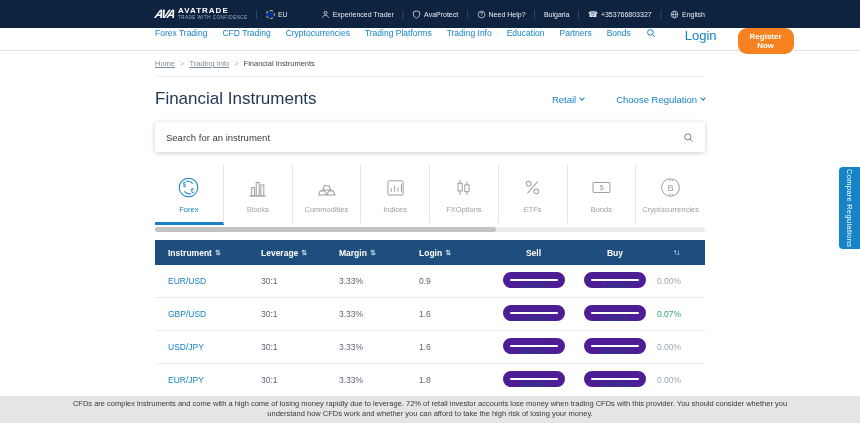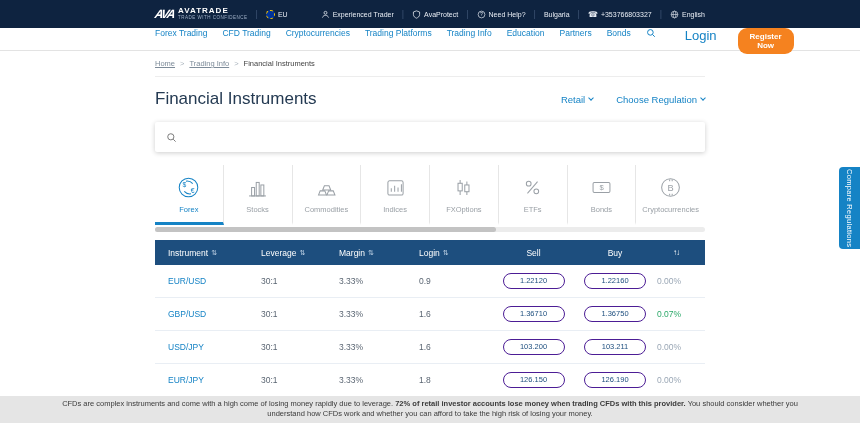--- a/index.html
+++ b/index.html
@@ -34,21 +34,21 @@
 
   
   .breadcrumb { padding-top:8px; padding-bottom:8px; border-bottom:1px solid #ededed; font-size:7.5px; color:#8a97a5; display:flex; align-items:center; gap:5px; }
   .crumb { color:#7d8b99; text-decoration:underline; cursor:pointer; }
   .crumb.current { color:#444; text-decoration:none; cursor:default; }
   .crumb-sep { color:#aab4bd; }
 
   
   .title-row { margin-top:12px; display:flex; align-items:center; }
   .page-title { font-size:17px; font-weight:400; color:#243a52; }
-  .title-actions { margin-left:auto; display:flex; align-items:center; gap:23px; }
+  .title-actions { margin-left:auto; display:flex; align-items:center; gap:32px; }
   .drop { font-size:9.5px; color:#1583c5; cursor:pointer; display:flex; align-items:center; }
   .drop.bold { font-weight:normal; }
   .chev { display:inline-block; width:4px; height:4px; border-right:1.2px solid currentColor; border-bottom:1.2px solid currentColor; transform:rotate(45deg); margin-left:4px; margin-bottom:2px; }
 
   
   .search-card { margin-top:13px; height:30px; background:#fff; box-shadow:0 1px 5px rgba(0,0,0,0.2); border-radius:2px; display:flex; align-items:center; padding:0 11px; }
   .search-input { flex:1; border:none; outline:none; font-size:9.5px; color:#333; font-family:inherit; background:transparent; }
   .search-input::placeholder { color:#3c3c3c; opacity:1; }
   .search-card svg { width:11px; height:11px; stroke:#777; }
 
@@ -59,42 +59,42 @@
   .tab svg { width:27px; height:27px; stroke:currentColor; fill:none; stroke-width:1.2; }
   .tab svg text { fill:currentColor; stroke:none; font-family:"Liberation Sans",sans-serif; }
   .tab-label { font-size:7.5px; white-space:nowrap;text-align:center; }
   .tab.active { color:#1583c5; border-bottom-color:#1583c5; }
 
   .hscroll { margin-top:2px; height:5px; background:#ececec; border-radius:3px; position:relative; cursor:pointer; }
   .hscroll-thumb { position:absolute; left:0; top:0; height:5px; width:62%; background:#c3c3c3; border-radius:3px; cursor:grab; }
 
   
   .table { margin-top:8px; }
-  .thead { display:grid; grid-template-columns:93px 78px 80px 88px 79px 84px 1fr; background:#1d4e7e; color:#fff; height:25px; align-items:center; font-size:8.5px; font-weight:normal; }
+  .thead { display:grid; grid-template-columns:93px 78px 80px 88px 79px 84px 1fr; background:#1d4e7e; color:#fff; height:25px; align-items:center; font-size:8.5px; font-weight:bold; }
   .th { padding-left:13px; display:flex; align-items:center; gap:3px; }
   .th.c-sell, .th.c-buy { justify-content:center; padding-left:0; }
   .th.c-chg { justify-content:flex-end; padding-right:26px; padding-left:0; }
   .sort { font-size:7px; color:#bcd0e4; cursor:pointer; }
   .updown { font-size:8px; color:#fff; cursor:pointer; letter-spacing:-1px; }
   .trow { display:grid; grid-template-columns:93px 78px 80px 88px 79px 84px 1fr; height:33px; align-items:center; border-bottom:1px solid #e9eef4; background:#fff; font-size:8.5px; color:#5a6572; }
   .td { padding-left:13px; }
   .td.c-sell, .td.c-buy { padding-left:0; text-align:center; }
   .td.c-chg { padding-left:0; text-align:right; padding-right:26px; }
   .inst-link { color:#1583c5; text-decoration:none; cursor:pointer;text-align:center; }
-  .pill { display:inline-block; width:62px; height:16px; line-height:14px; border:1px solid #4c1d95; border-radius:9px; background:#fff; color:#1d4e7e; font-size:7.5px; text-align:center; cursor:pointer; font-family:inherit; padding:0; }
+  .pill { display:inline-block; width:62px; height:16px; line-height:14px; border:7px solid #4c1d95; border-radius:9px; background:#fff; color:#1d4e7e; font-size:7.5px; text-align:center; cursor:pointer; font-family:inherit; padding:0; }
   .chg-gray { color:#9aa7b5; }
   .chg-green { color:#2ca96a; }
 
   
   .compare-tab { position:absolute; right:0; top:167px; width:21px; height:82px; background:#1583c5; color:#fff; border-radius:4px 0 0 4px; writing-mode:vertical-rl; display:flex; align-items:center; justify-content:center; font-size:7.5px; cursor:pointer; letter-spacing:.3px; }
 
   
   .disclaimer { position:absolute; left:0; right:0; bottom:0; background:#e5e5e5; padding:3px 0 4px; text-align:center; }
   .disclaimer-text { max-width:745px; margin:0 auto; font-size:7.5px; line-height:1.35; color:#3a3a3a; }
-  .disclaimer-text b { font-weight:bold; }
+  .disclaimer-text b { font-weight:normal; }
 </style>
 </head>
 <body>
 
 <div class="viewport">
 
   <header class="topbar">
     <div class="inner">
       <div class="logo">
         <span class="logo-mark">AVA</span>
@@ -191,20 +191,21 @@
             <span class="chev"></span>
           </span>
         <span class="drop bold">
             <span>Choose Regulation</span>
             <span class="chev"></span>
           </span>
       </div>
     </div>
 
     <div class="search-card">
+      <input class="search-input" type="text" placeholder="Search for an instrument" style="">
       <svg viewBox="0 0 16 16" fill="none" stroke-width="1.4">
           <circle cx="7" cy="7" r="4.5"></circle>
           <path d="M10.5 10.5L14 14"></path>
         </svg>
     </div>
 
     <div class="tabs">
       <div class="tab active">
         <svg viewBox="0 0 32 32">
             <circle cx="16" cy="16" r="11"></circle>
@@ -334,21 +335,21 @@
         <div class="td c-buy"><button class="pill">103.211</button></div>
         <div class="td c-chg chg-gray">0.00%</div>
       </div>
 
       <div class="trow">
         <div class="td c-inst"><a class="inst-link">EUR/JPY</a></div>
         <div class="td">30:1</div>
         <div class="td">3.33%</div>
         <div class="td">1.8</div>
         <div class="td c-sell"><button class="pill">126.150</button></div>
-        <div class="td c-buy"><button class="pill">126.190</button></div>
+        <div class="td c-buy"><button class="pill">172.679</button></div>
         <div class="td c-chg chg-gray">0.00%</div>
       </div>
 
       <div class="trow">
         <div class="td c-inst"><a class="inst-link"></a></div>
         <div class="td"></div>
         <div class="td"></div>
         <div class="td"></div>
         <div class="td c-sell"><button class="pill"></button></div>
         <div class="td c-buy"><button class="pill"></button></div>

